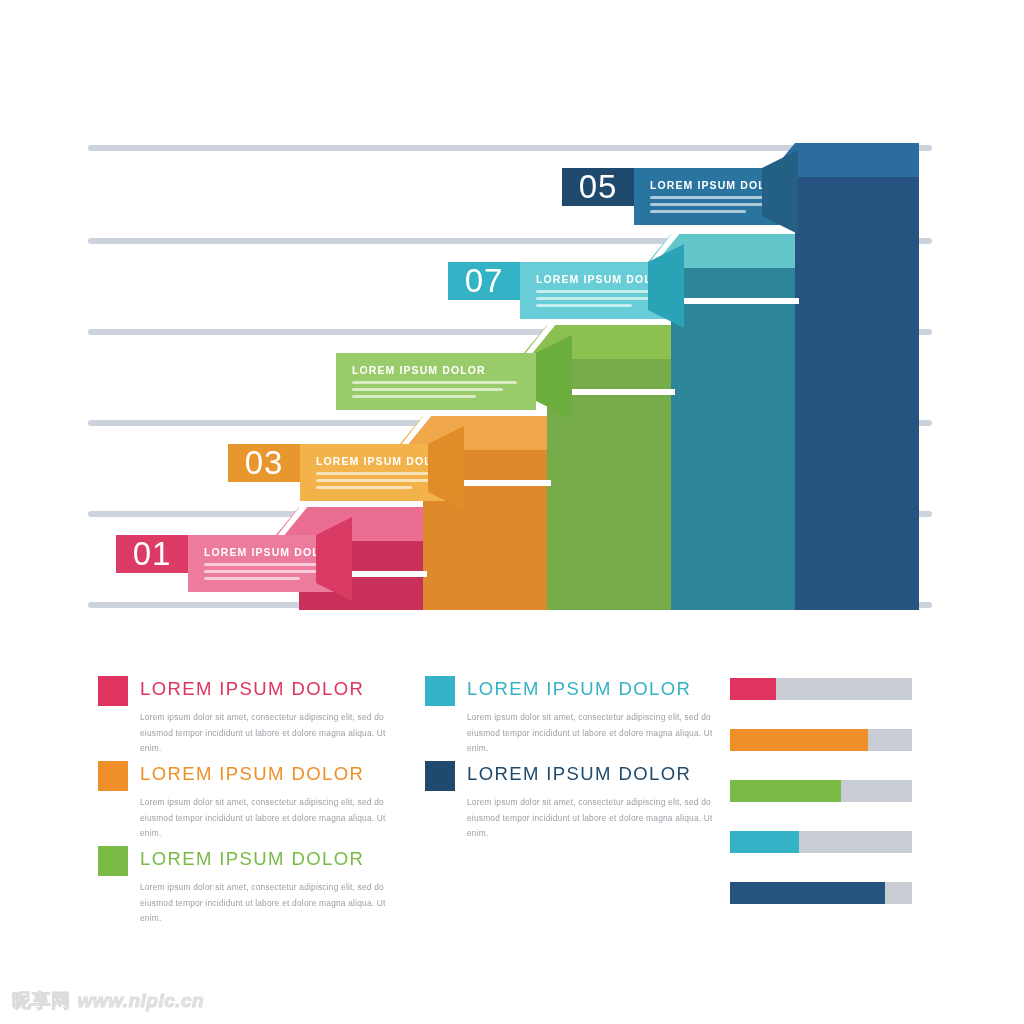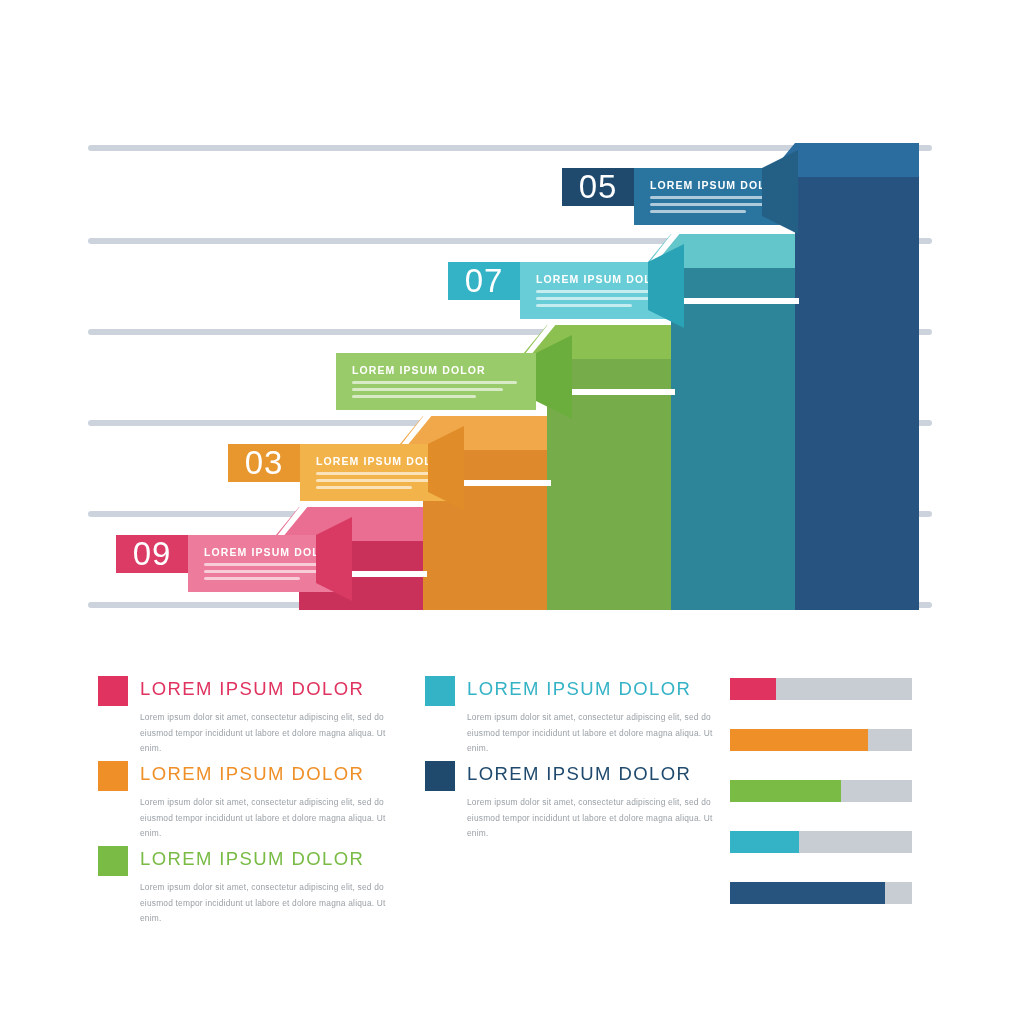--- a/index.html
+++ b/index.html
@@ -168,21 +168,21 @@
           <span style="width:88%"></span>
           <span style="width:72%"></span>
       </div>
     </div>
   </div>
 
   <div class="ribbon" style="left:116px;top:535px;width:200px;height:66px;">
     <div class="tail" style="left:200px;top:-18px;width:36px;height:102px;background:#d8republic;
                 background:#d93a63;
                 clip-path:polygon(0 18px, 36px 0, 36px 84px, 0 66px);"></div>
-    <div class="num" style="background:#db3b64;">09</div>
+    <div class="num" style="background:#db3b64;">01</div>
     <div class="body" style="background:#ec7b9c;">
       <div class="head">LOREM IPSUM DOLOR</div>
       <div class="micro">
         <span style="width:96%"></span>
           <span style="width:88%"></span>
           <span style="width:72%"></span>
       </div>
     </div>
   </div>
 
@@ -225,14 +225,17 @@
   <div class="pbar-track" style="left:730px;top:780px;width:182px;">
     <div class="pbar-fill" style="background:#79bb45;width:61%;"></div>
   </div>
   <div class="pbar-track" style="left:730px;top:831px;width:182px;">
     <div class="pbar-fill" style="background:#35b3c6;width:38%;"></div>
   </div>
   <div class="pbar-track" style="left:730px;top:882px;width:182px;">
     <div class="pbar-fill" style="background:#27547f;width:85%;"></div>
   </div>
 
+  <div class="watermark">
+    <span class="cn">昵享网</span><span class="url">www.nipic.cn</span>
+  </div>
 
 </div>
 
 </body></html>

